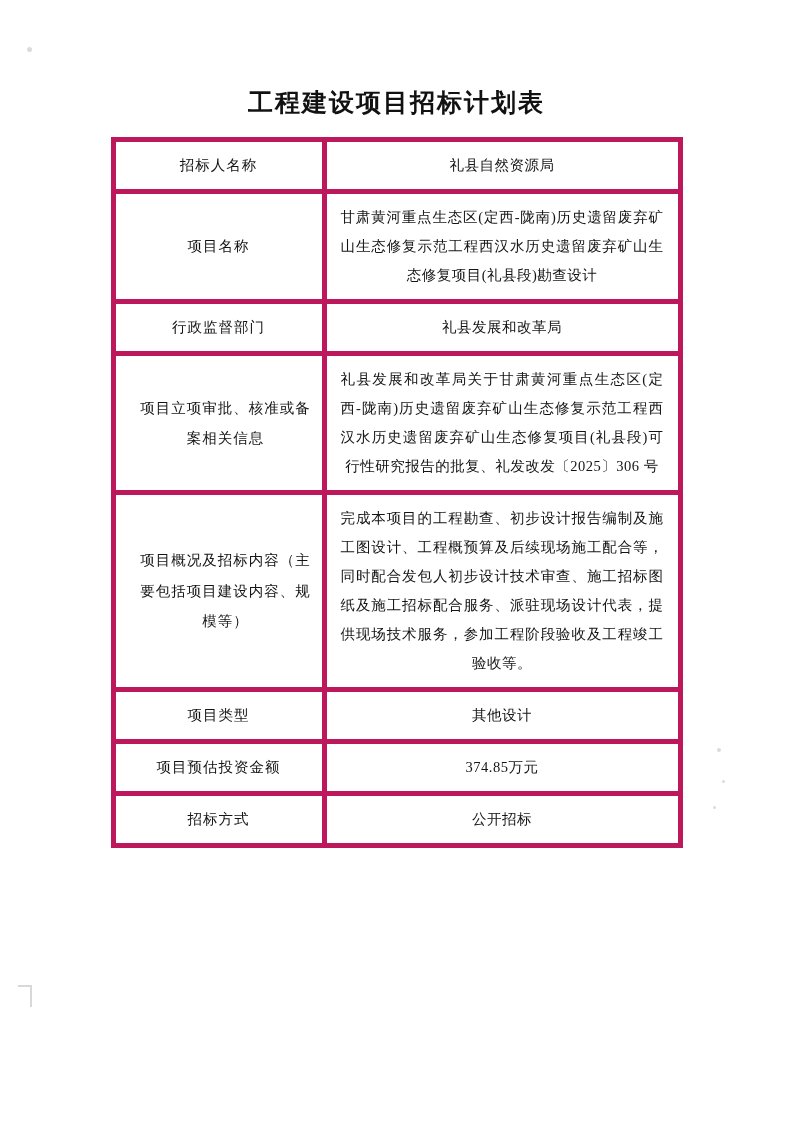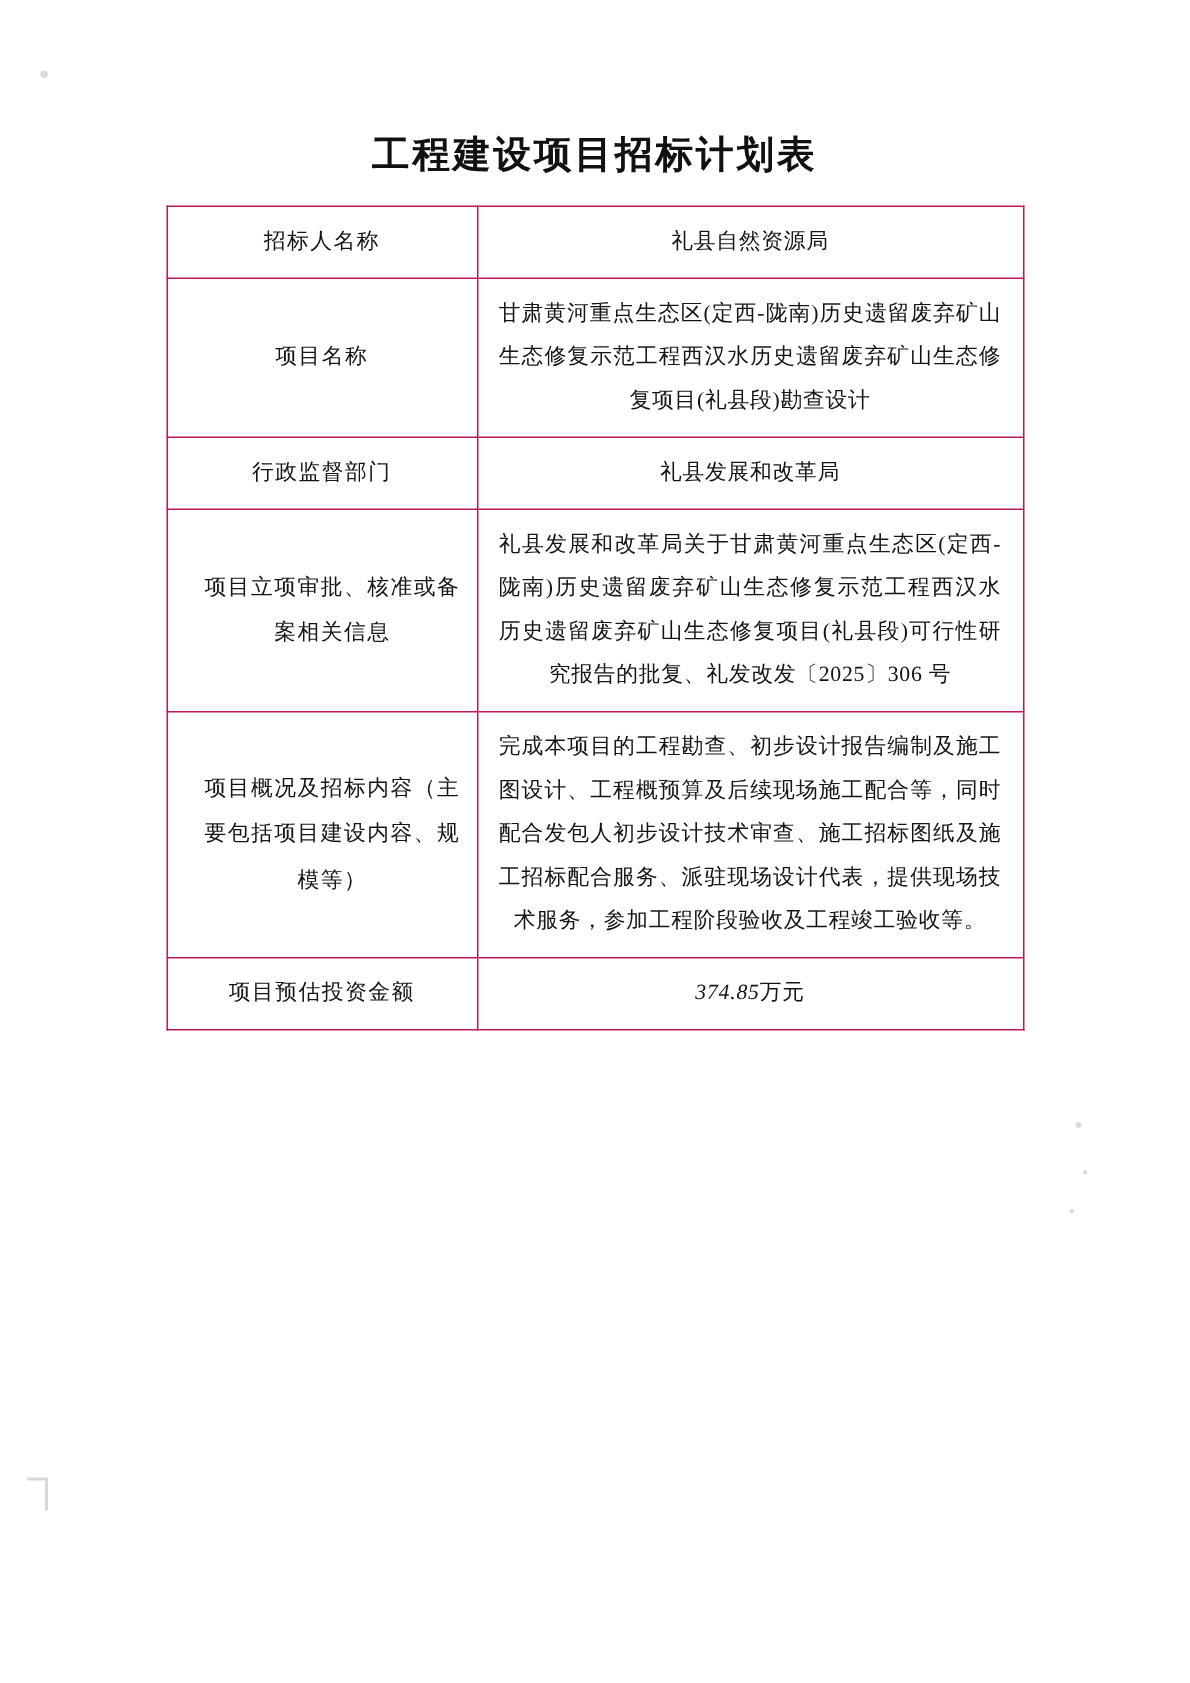--- a/index.html
+++ b/index.html
@@ -35,21 +35,21 @@
   .table-wrap {
     margin: 0 auto;
     width: 572px;
   }
   table.plan-table {
     border-collapse: collapse;
     width: 100%;
     table-layout: fixed;
   }
   table.plan-table td {
-    border: 1px solid #be185d;
+    border: 5px solid #be185d;
     vertical-align: middle;
     font-size: 14.5px;
     line-height: 2.0;
     padding: 9px 8px;
     color: #141414;
   }
   td.label-cell {
     width: 190px;
     text-align: center;
     letter-spacing: 1px;
@@ -67,21 +67,20 @@
   }
   td.label-cell.multiline {
     text-align: center;
     letter-spacing: 1px;
     line-height: 2.1;
     padding-left: 24px;
     padding-right: 10px;
   }
   .amount-value {
     display: inline-block;
-    font-style: italic;
   }
   .amount-unit {
     display: inline-block;
   }
   
   .speck {
     position: absolute;
     background: #cfcfcf;
     border-radius: 50%;
     opacity: 0.75;
@@ -122,22 +121,30 @@
         </tr>
         <tr>
           <td class="label-cell multiline">项目立项审批、核准或备案相关信息</td>
           <td class="value-cell justify">礼县发展和改革局关于甘肃黄河重点生态区(定西-陇南)历史遗留废弃矿山生态修复示范工程西汉水历史遗留废弃矿山生态修复项目(礼县段)可行性研究报告的批复、礼发改发〔2025〕306 号</td>
         </tr>
         <tr>
           <td class="label-cell multiline">项目概况及招标内容（主要包括项目建设内容、规模等）</td>
           <td class="value-cell justify">完成本项目的工程勘查、初步设计报告编制及施工图设计、工程概预算及后续现场施工配合等，同时配合发包人初步设计技术审查、施工招标图纸及施工招标配合服务、派驻现场设计代表，提供现场技术服务，参加工程阶段验收及工程竣工验收等。</td>
         </tr>
         <tr>
+          <td class="label-cell">项目类型</td>
+          <td class="value-cell">其他设计</td>
+        </tr>
+        <tr>
           <td class="label-cell">项目预估投资金额</td>
           <td class="value-cell">
             <span class="amount-value">374.85</span><span class="amount-unit">万元</span>
           </td>
+        </tr>
+        <tr>
+          <td class="label-cell">招标方式</td>
+          <td class="value-cell">公开招标</td>
         </tr>
       </tbody>
     </table>
   </div>
 
 </div>
 
 </body></html>

